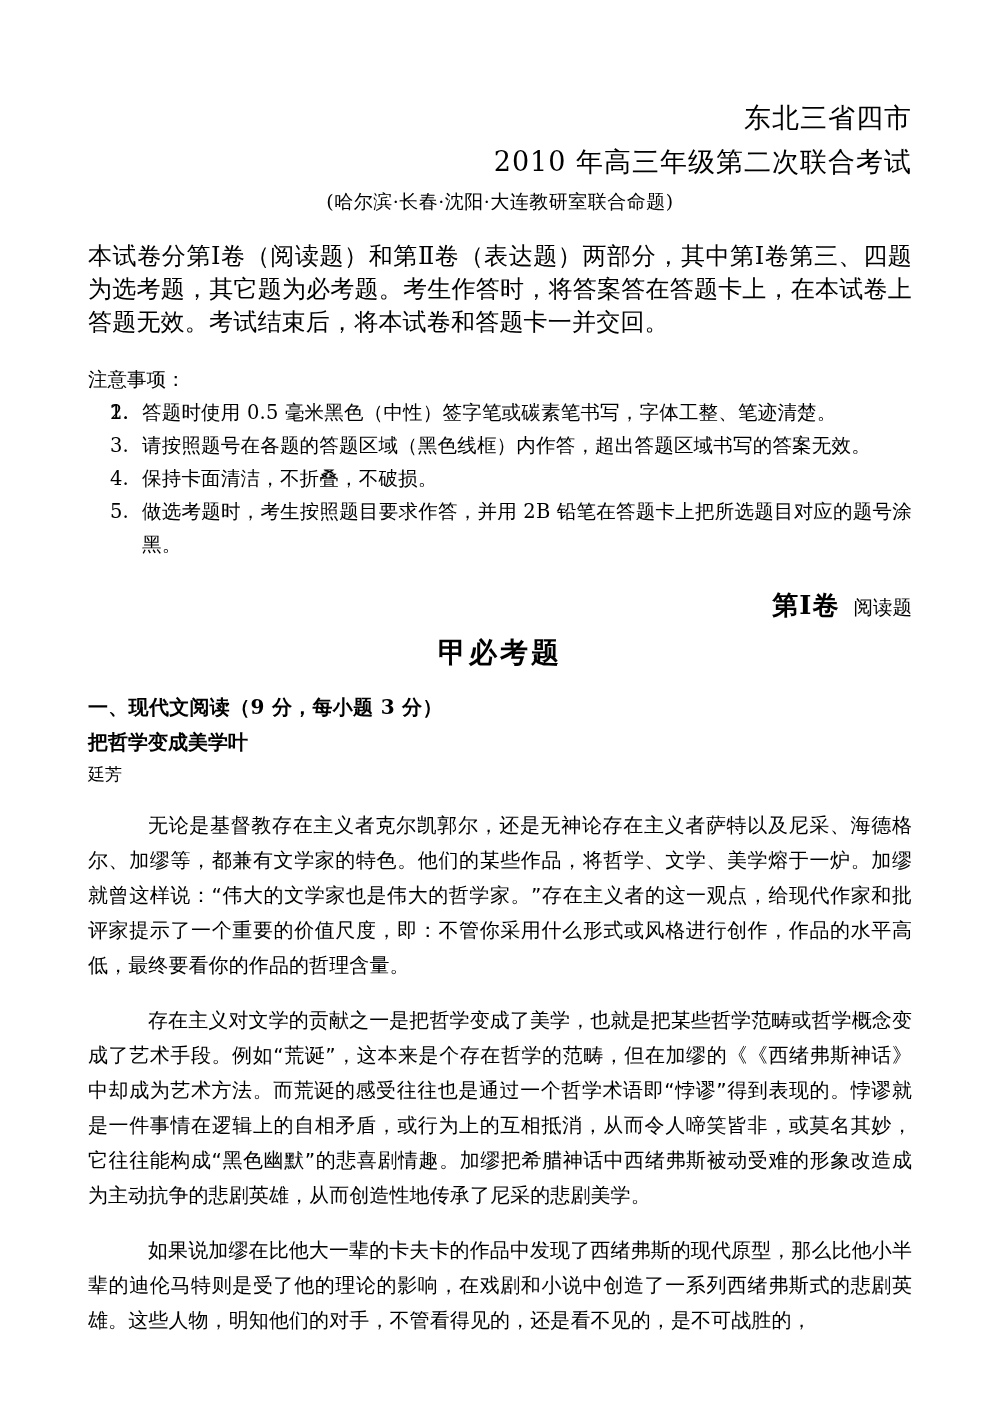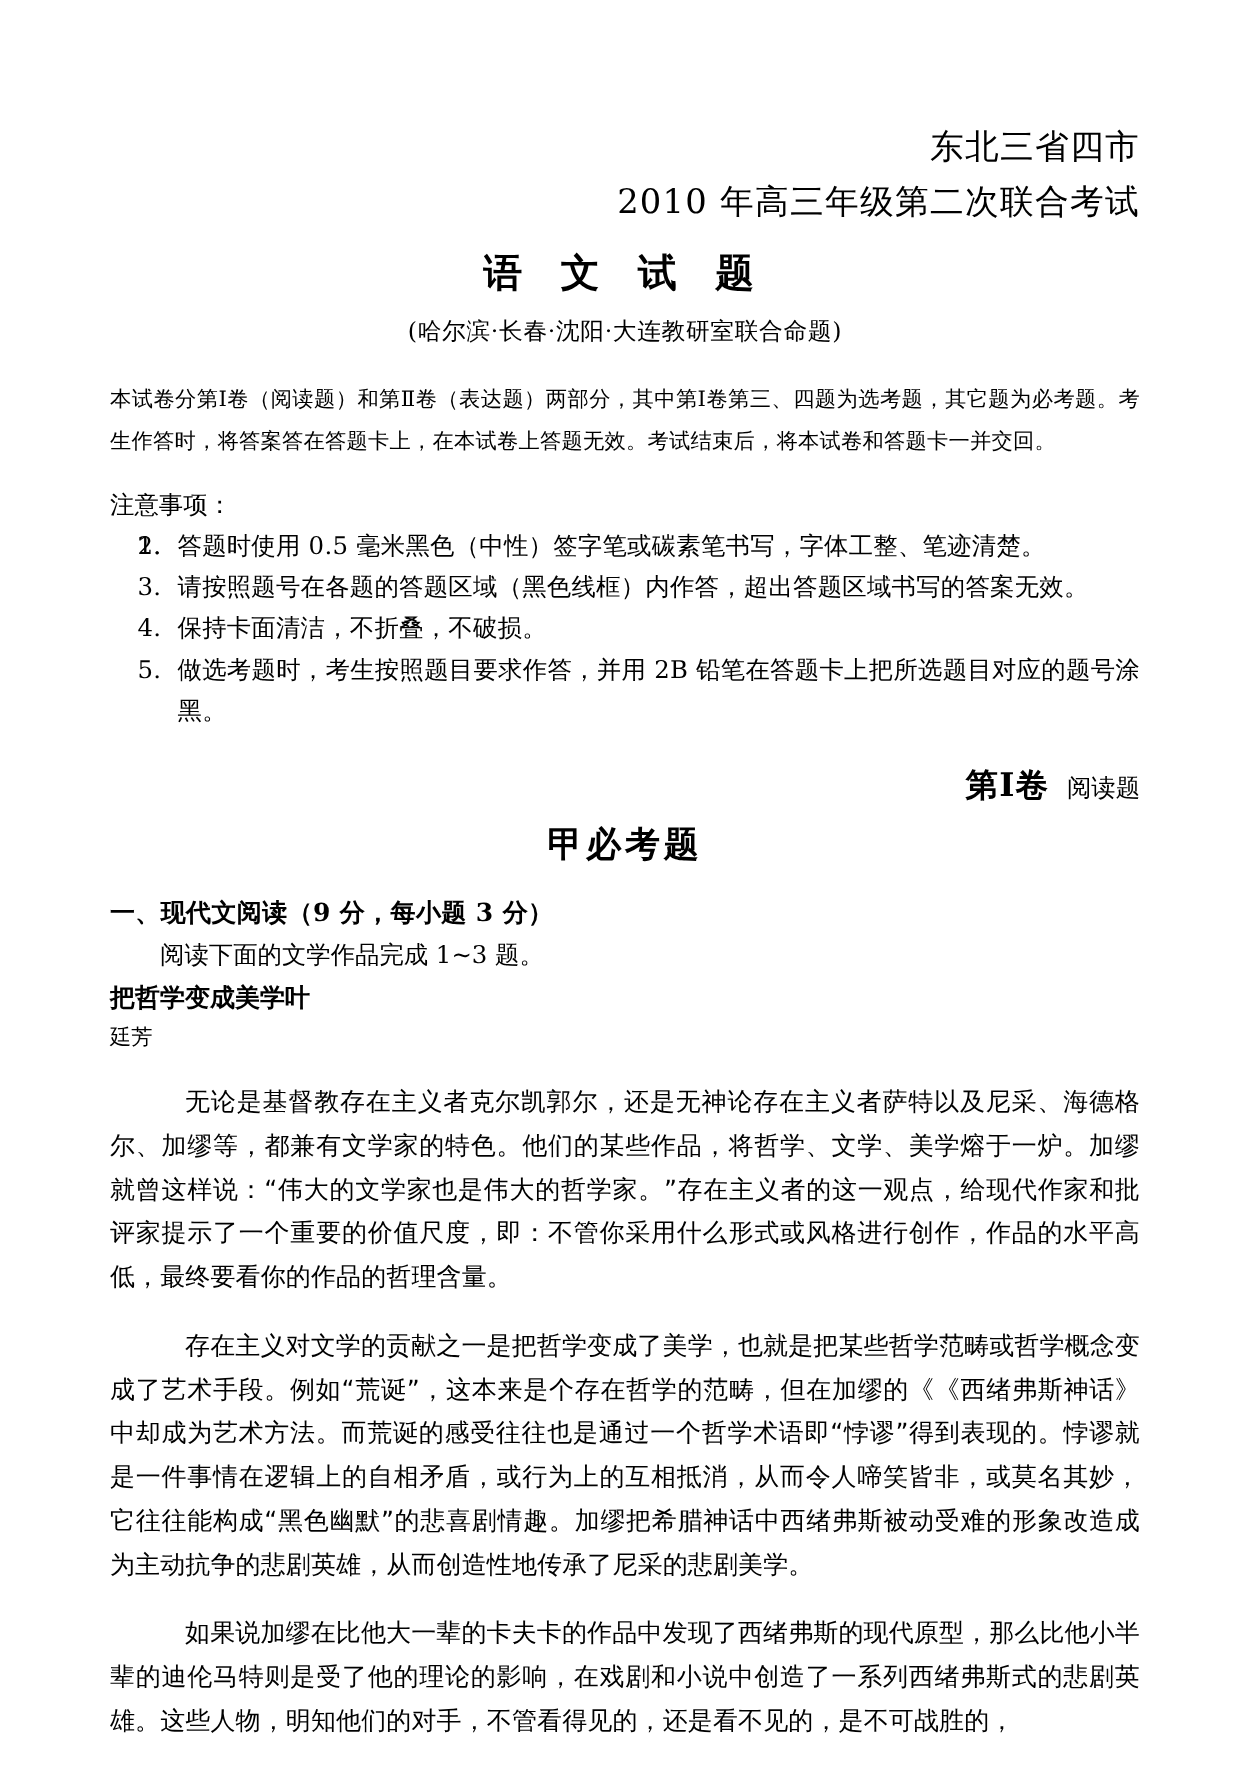--- a/index.html
+++ b/index.html
@@ -42,21 +42,21 @@
   .doc-subtitle {
     text-align: center;
     font-size: 19px;
     line-height: 34px;
     letter-spacing: 0.5px;
   }
 
   
   .intro {
     margin-top: 22px;
-    font-size: 17px;
+    font-size: 24px;
     line-height: 33px;
     text-align: justify;
     text-justify: inter-ideograph;
     letter-spacing: 0.2px;
   }
   .notice-label {
     margin-top: 4px;
     font-size: 19.5px;
     line-height: 33px;
   }
@@ -138,21 +138,20 @@
     letter-spacing: 0.1px;
   }
 </style>
 </head>
 <body>
 
 <div class="page">
 
   <div class="doc-title-1">东北三省四市</div>
   <div class="doc-title-2">2010 年高三年级第二次联合考试</div>
-  <div class="doc-title-3">语 文 试 题</div>
   <div class="doc-subtitle">(哈尔滨·长春·沈阳·大连教研室联合命题)</div>
 
   <p class="intro">本试卷分第Ⅰ卷（阅读题）和第Ⅱ卷（表达题）两部分，其中第Ⅰ卷第三、四题为选考题，其它题为必考题。考生作答时，将答案答在答题卡上，在本试卷上答题无效。考试结束后，将本试卷和答题卡一并交回。</p>
 
   <div class="notice-label">注意事项：</div>
 
   <ol class="notice-list">
     <li>
       <span class="num">1.</span>
     </li>
@@ -174,21 +173,20 @@
     </li>
   </ol>
 
   <div class="vol-heading">
     <span class="big">第Ⅰ卷</span><span class="small">阅读题</span>
   </div>
 
   <div class="part-heading">甲必考题</div>
 
   <div class="q-heading">一、现代文阅读（9 分，每小题 3 分）</div>
-  <div class="q-sub">阅读下面的文学作品完成 1~3 题。</div>
 
   <div class="passage-title">把哲学变成美学叶</div>
   <div class="passage-author">廷芳</div>
 
   <p class="body-para">无论是基督教存在主义者克尔凯郭尔，还是无神论存在主义者萨特以及尼采、海德格尔、加缪等，都兼有文学家的特色。他们的某些作品，将哲学、文学、美学熔于一炉。加缪就曾这样说：“伟大的文学家也是伟大的哲学家。”存在主义者的这一观点，给现代作家和批评家提示了一个重要的价值尺度，即：不管你采用什么形式或风格进行创作，作品的水平高低，最终要看你的作品的哲理含量。</p>
   <p class="body-para">存在主义对文学的贡献之一是把哲学变成了美学，也就是把某些哲学范畴或哲学概念变成了艺术手段。例如“荒诞”，这本来是个存在哲学的范畴，但在加缪的《《西绪弗斯神话》中却成为艺术方法。而荒诞的感受往往也是通过一个哲学术语即“悖谬”得到表现的。悖谬就是一件事情在逻辑上的自相矛盾，或行为上的互相抵消，从而令人啼笑皆非，或莫名其妙，它往往能构成“黑色幽默”的悲喜剧情趣。加缪把希腊神话中西绪弗斯被动受难的形象改造成为主动抗争的悲剧英雄，从而创造性地传承了尼采的悲剧美学。</p>
   <p class="body-para">如果说加缪在比他大一辈的卡夫卡的作品中发现了西绪弗斯的现代原型，那么比他小半辈的迪伦马特则是受了他的理论的影响，在戏剧和小说中创造了一系列西绪弗斯式的悲剧英雄。这些人物，明知他们的对手，不管看得见的，还是看不见的，是不可战胜的，</p>
 
 </div>
 

